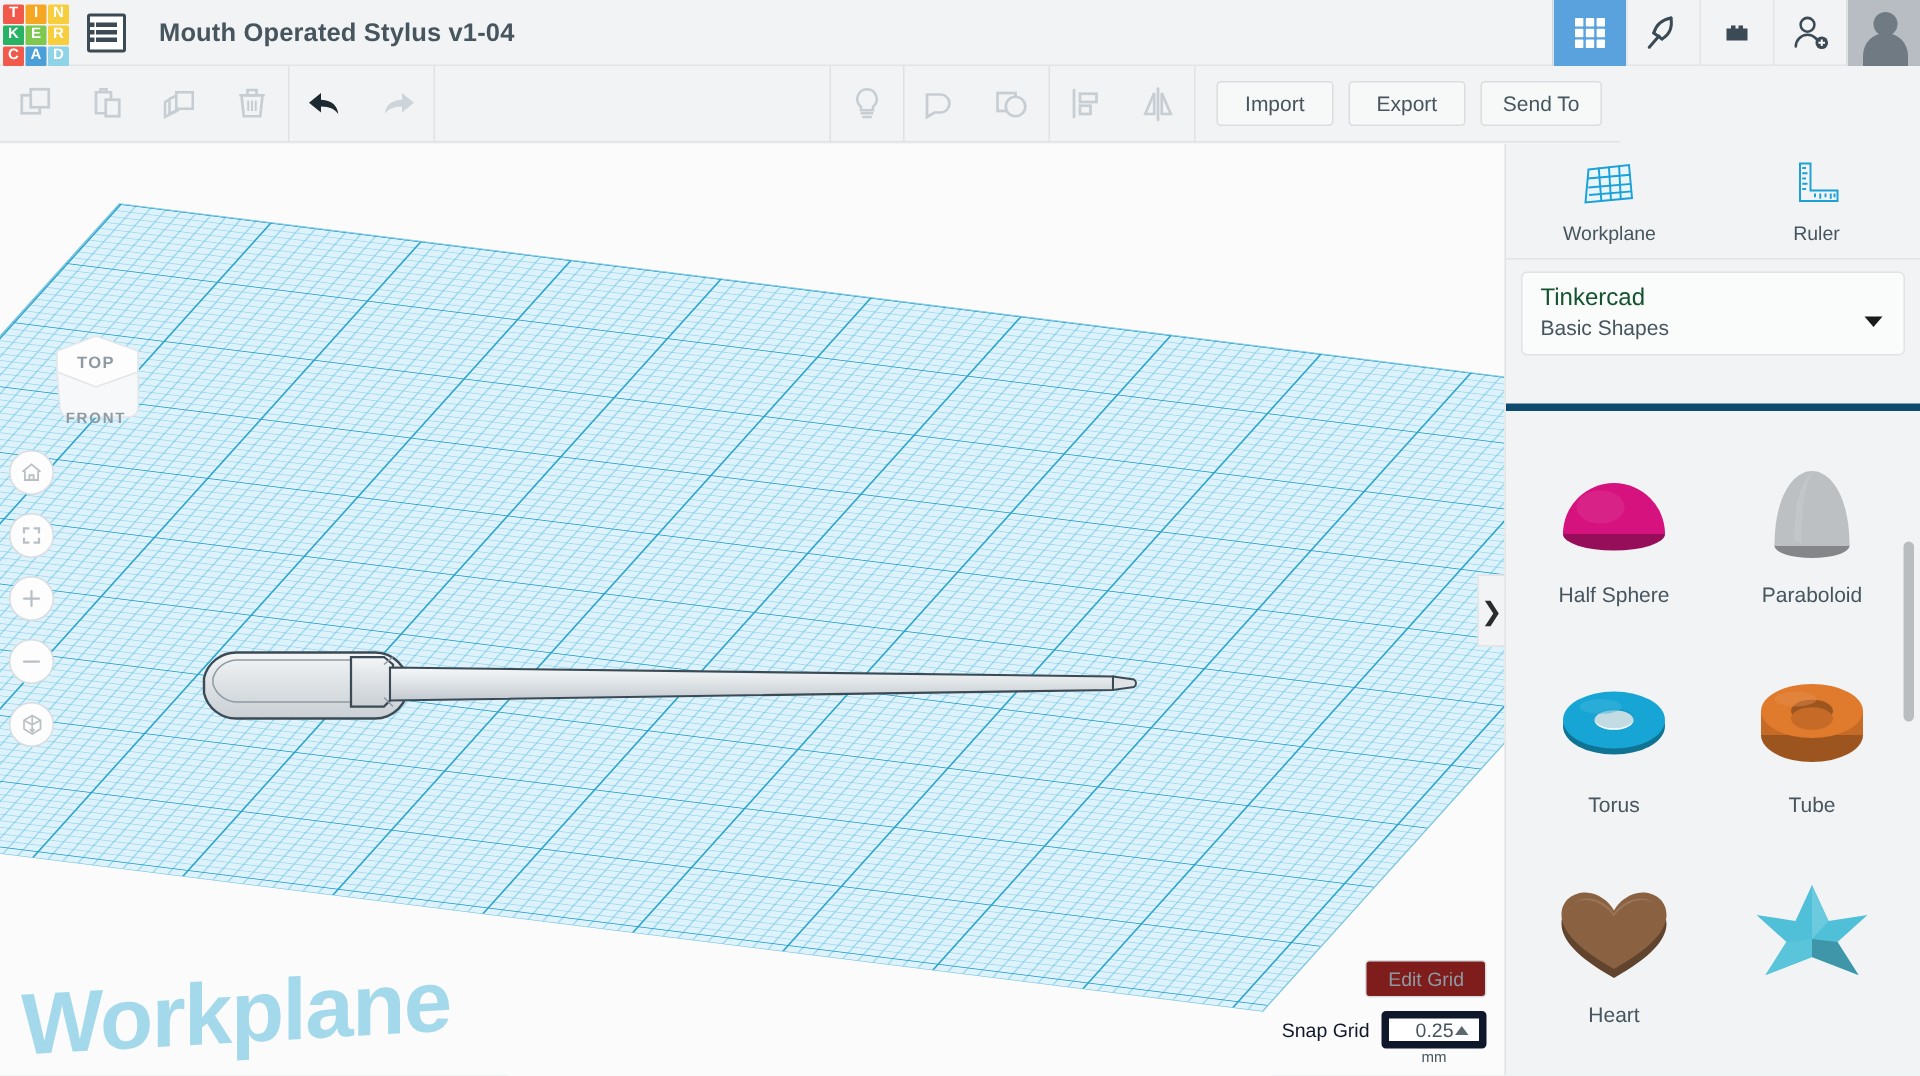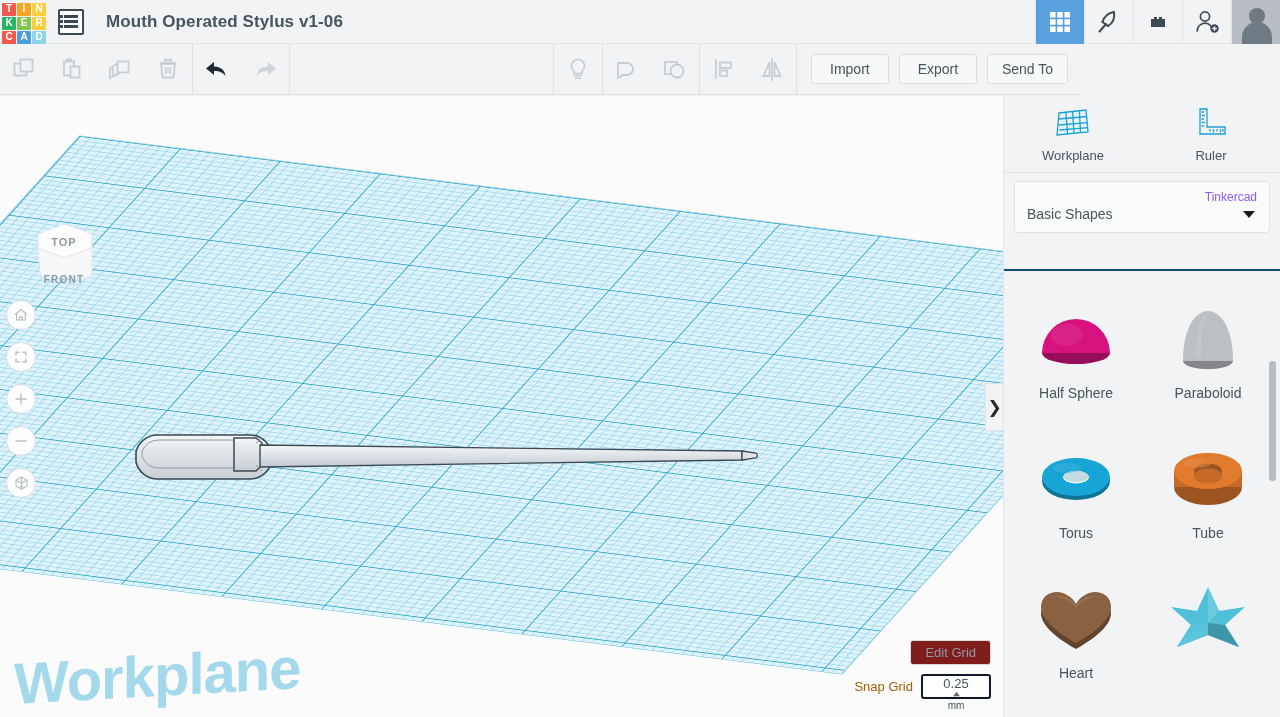--- a/index.html
+++ b/index.html
@@ -148,25 +148,25 @@
   .grid-ctl { position: absolute; right: 12px; bottom: 6px; text-align: right; }
   .edit-grid {
     height: 25px; padding: 0 14px; background: #7f1d1d;
     border: 1px solid #dadde0; border-radius: 3px; color: #8e9aa2;
     font-size: 13px; cursor: pointer; font-family: "Liberation Sans", sans-serif;
   }
   .snap-row {
     margin-top: 9px; display: flex; align-items: center;
     justify-content: flex-end; gap: 8px;
   }
-  .snap-label { font-size: 13px; color: #a16207; }
+  .snap-label { font-size: 13px; color: #0f172a; }
   .snap-box {
-    width: 70px; height: 25px; background: #fff; border: 2px solid #0f172a;
+    width: 70px; height: 25px; background: #fff; border: 5px solid #0f172a;
     border-radius: 3px; display: flex; align-items: center;
-    padding: 0 6px; cursor: pointer; flex-direction: column;
+    padding: 0 6px; cursor: pointer;
   }
   .snap-val { font-size: 13px; color: #46555e; flex: 1 1 auto; }
   .snap-unit {
     text-align: center; font-size: 10px; color: #46555e;
     width: 70px; margin-left: auto; margin-top: 1px;
   }
   .panel-toggle {
     position: absolute; right: 0; top: 287px; width: 18px; height: 48px;
     background: #f2f3f4; border: 1px solid #e2e4e6; border-right: none;
     display: flex; align-items: center; justify-content: center;
@@ -184,30 +184,30 @@
   .rp-tool {
     flex: 1 1 50%; display: flex; flex-direction: column;
     align-items: center; justify-content: center; gap: 7px; cursor: pointer;
   }
   .rp-tool-label { font-size: 13px; color: #46555e; }
   .rp-select-wrap { padding: 8px 10px 10px 10px; }
   .rp-select {
     background: #fafbfb; border: 1px solid #e0e2e4; border-radius: 4px;
     padding: 8px 12px 10px 12px; position: relative; cursor: pointer;
   }
-  .rp-select-sub { font-size: 12px; color: #8b5cf6; margin-bottom: 2px; text-align: right; }
+  .rp-select-sub { font-size: 16px; color: #14532d; margin-bottom: 2px; }
   .rp-select-val { font-size: 14px; color: #46555e; }
   .rp-caret {
     position: absolute; right: 14px; top: 29px;
     width: 0; height: 0; border-left: 6px solid transparent;
     border-right: 6px solid transparent; border-top: 7px solid #1a1a1a;
   }
   .rp-shapes {
     position: absolute; top: 173px; left: 0; right: 0; bottom: 0;
-    overflow: hidden; border-top: 2px solid #0c4a6e;
+    overflow: hidden; border-top: 5px solid #0c4a6e;
   }
   .shape-grid {
     display: grid; grid-template-columns: 1fr 1fr;
     padding: 18px 6px 0 6px;
   }
   .shape-cell {
     height: 140px; display: flex; flex-direction: column;
     align-items: center; justify-content: flex-start; cursor: pointer;
     padding-top: 6px;
   }
@@ -237,21 +237,21 @@
         <span style="background: rgb(74, 159, 216);">A</span>
         <span style="background: rgb(143, 211, 232);">D</span>
       </div>
 
     <div class="menu-btn">
       <i></i>
         <i></i>
         <i></i>
     </div>
 
-    <div class="doc-title">Mouth Operated Stylus v1-06</div>
+    <div class="doc-title">Mouth Operated Stylus v1-04</div>
 
     <div class="header-spacer"></div>
 
     <div class="hdr-icons">
       <div class="hdr-icon active">
         <svg width="26" height="26" viewBox="0 0 26 26">
           <g fill="#ffffff">
             <rect x="3" y="3" width="5.6" height="5.6" rx="0.6"></rect>
             <rect x="10.2" y="3" width="5.6" height="5.6" rx="0.6"></rect>
             <rect x="17.4" y="3" width="5.6" height="5.6" rx="0.6"></rect>

